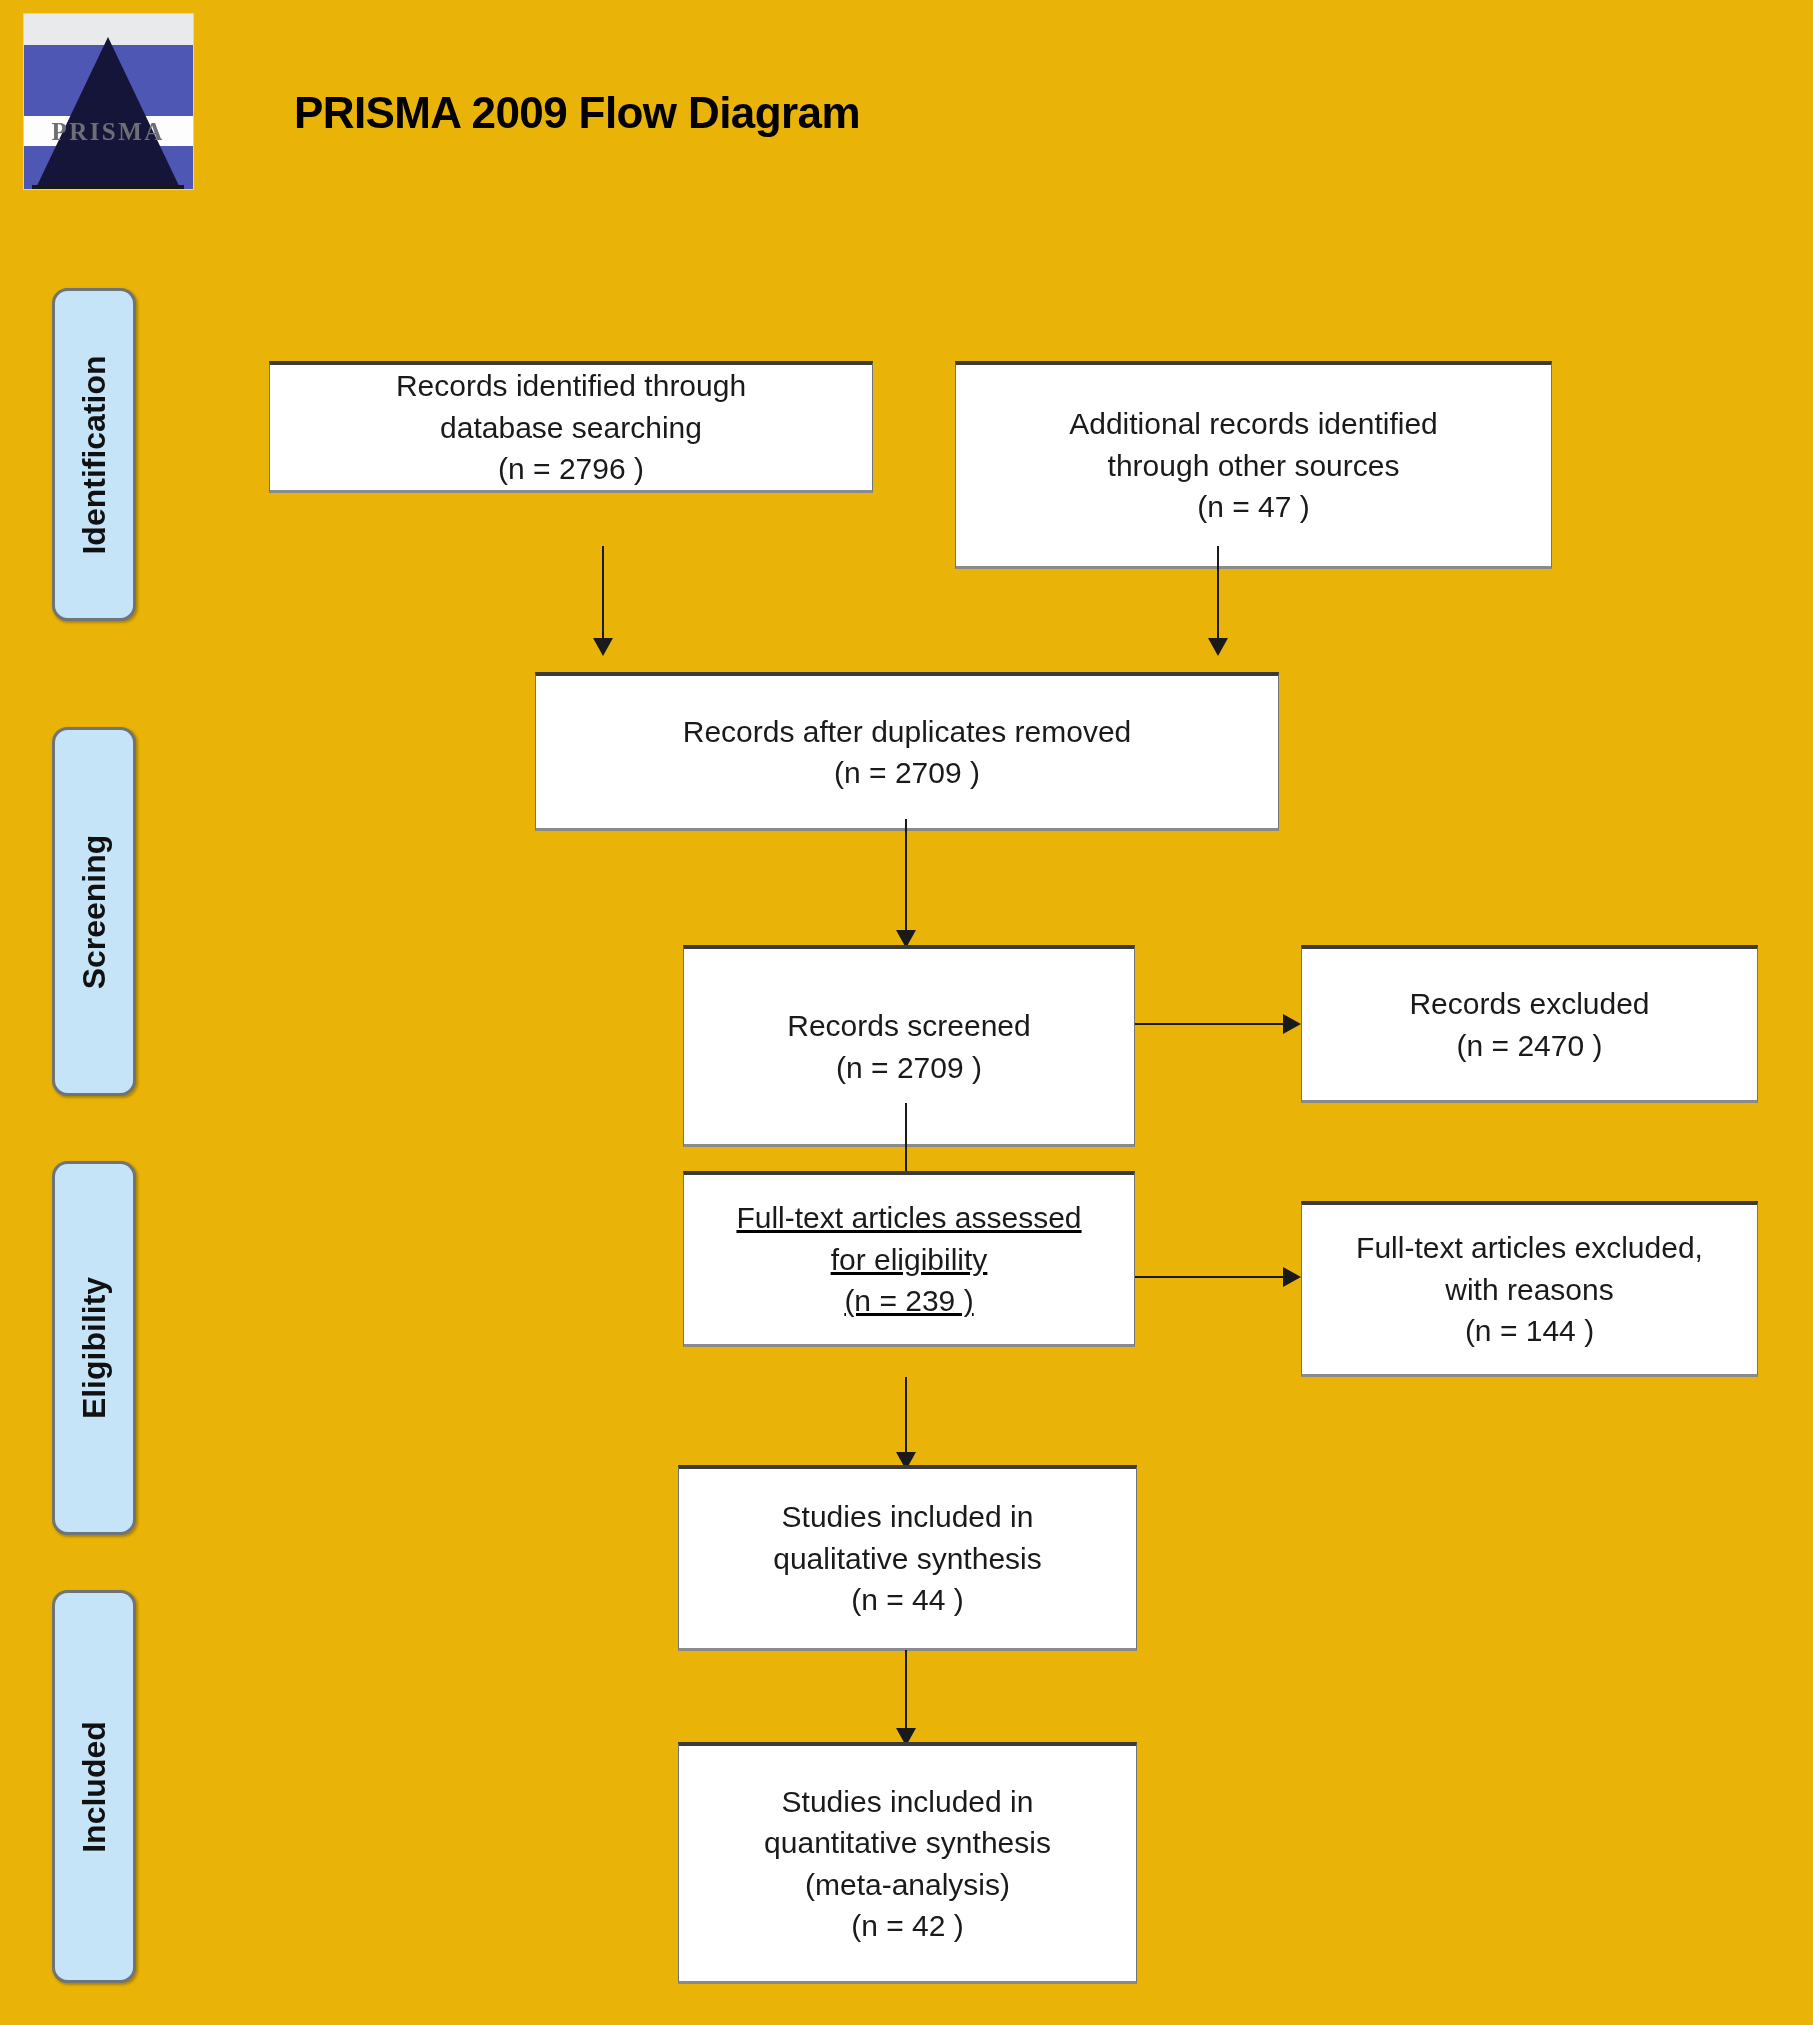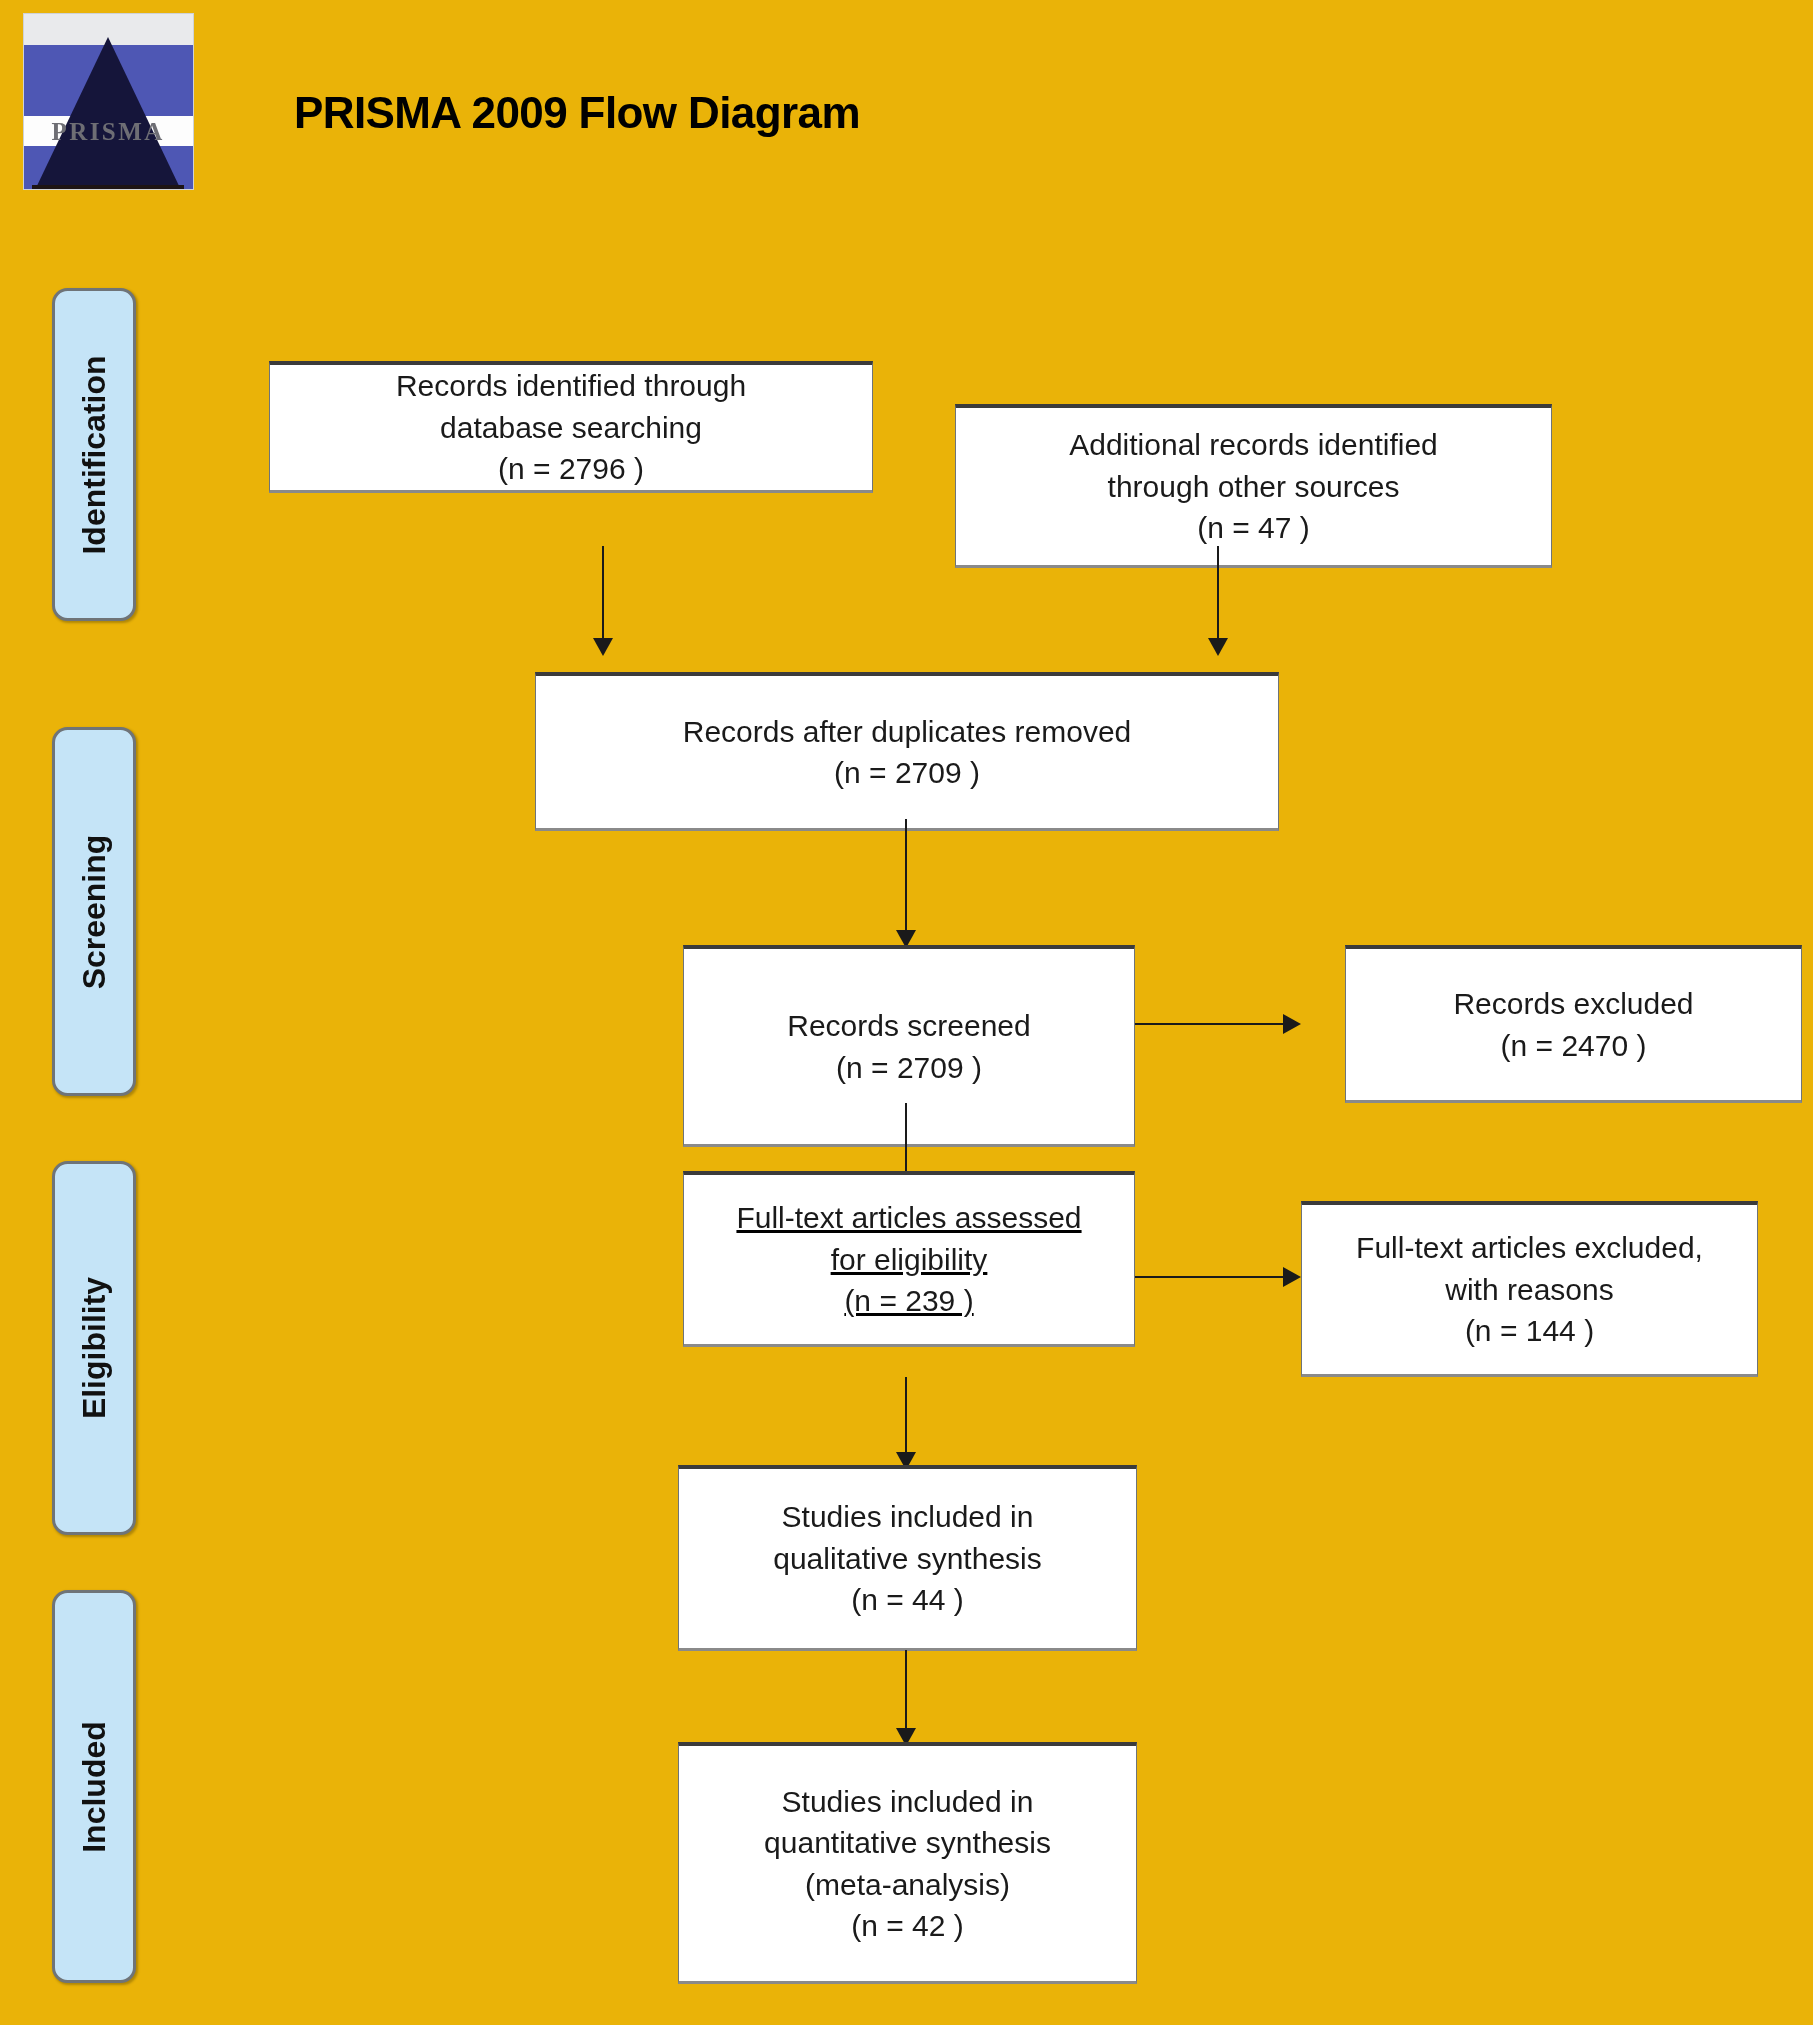--- a/index.html
+++ b/index.html
@@ -192,21 +192,21 @@
   <div class="stage-pill" style="top:1590px; height:393px;">
     <span class="stage-label">Included</span>
   </div>
 
   <div class="flow-box" style="left:269px; top:361px; width:604px; height:132px;">
     <span class="flow-text">Records identified through
 database searching
 (n = 2796 )</span>
   </div>
 
-  <div class="flow-box" style="left:955px; top:361px; width:597px; height:164px;margin-top:43px;">
+  <div class="flow-box" style="left:955px; top:361px; width:597px; height:208px;">
     <span class="flow-text">Additional records identified
 through other sources
 (n = 47 )</span>
   </div>
 
   <div class="vline" style="left:602px; top:546px; height:94px;"></div>
   <div class="arrow-down" style="left:593px; top:638px;"></div>
 
   <div class="vline" style="left:1217px; top:546px; height:94px;"></div>
   <div class="arrow-down" style="left:1208px; top:638px;"></div>
@@ -220,21 +220,21 @@
   <div class="arrow-down" style="left:896px; top:930px;"></div>
 
   <div class="flow-box" style="left:683px; top:945px; width:452px; height:202px;">
     <span class="flow-text">Records screened
 (n = 2709 )</span>
   </div>
 
   <div class="hline" style="left:1135px; top:1023px; width:149px;"></div>
   <div class="arrow-right" style="left:1283px; top:1014px;"></div>
 
-  <div class="flow-box" style="left:1301px; top:945px; width:457px; height:158px;margin-left:44px;">
+  <div class="flow-box" style="left:1301px; top:945px; width:457px; height:158px;">
     <span class="flow-text">Records excluded
 (n = 2470 )</span>
   </div>
 
   <div class="vline" style="left:905px; top:1103px; height:87px;"></div>
   <div class="arrow-down" style="left:896px; top:1189px;"></div>
 
   <div class="flow-box" style="left:683px; top:1171px; width:452px; height:176px;text-decoration:underline;">
     <span class="flow-text">Full-text articles assessed
 for eligibility

